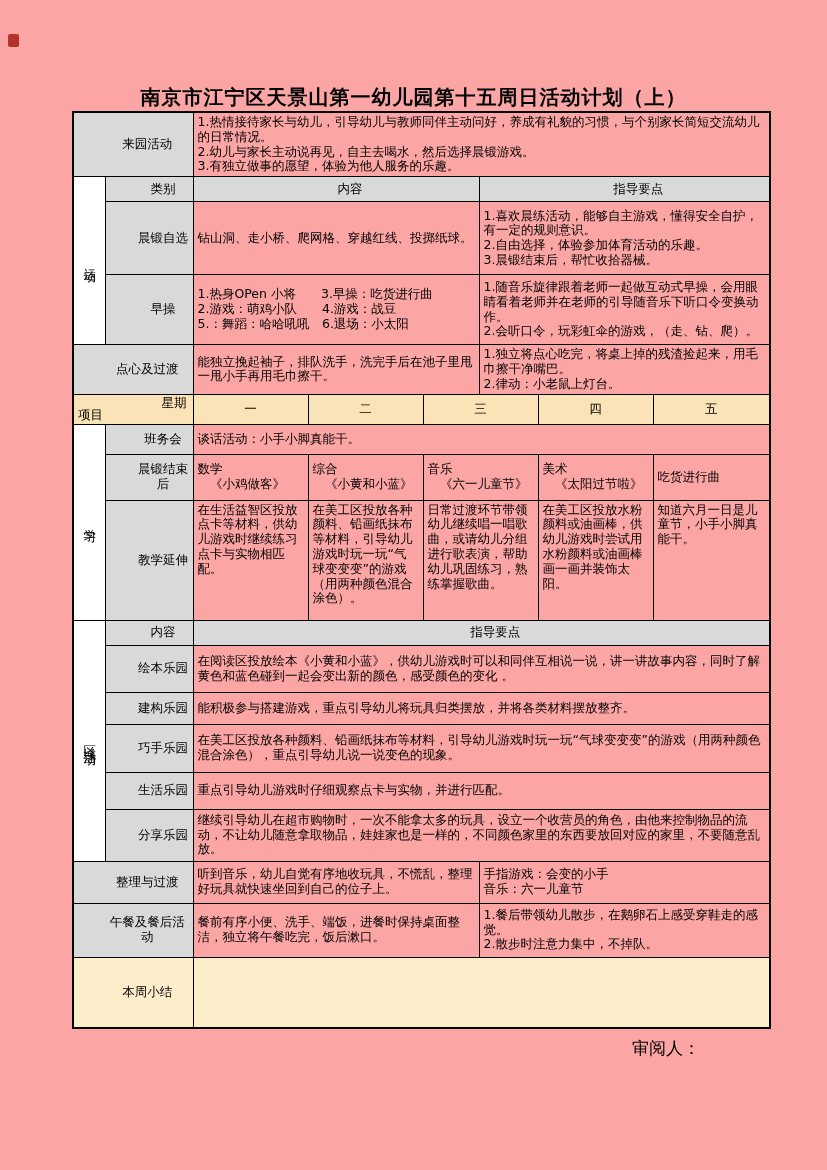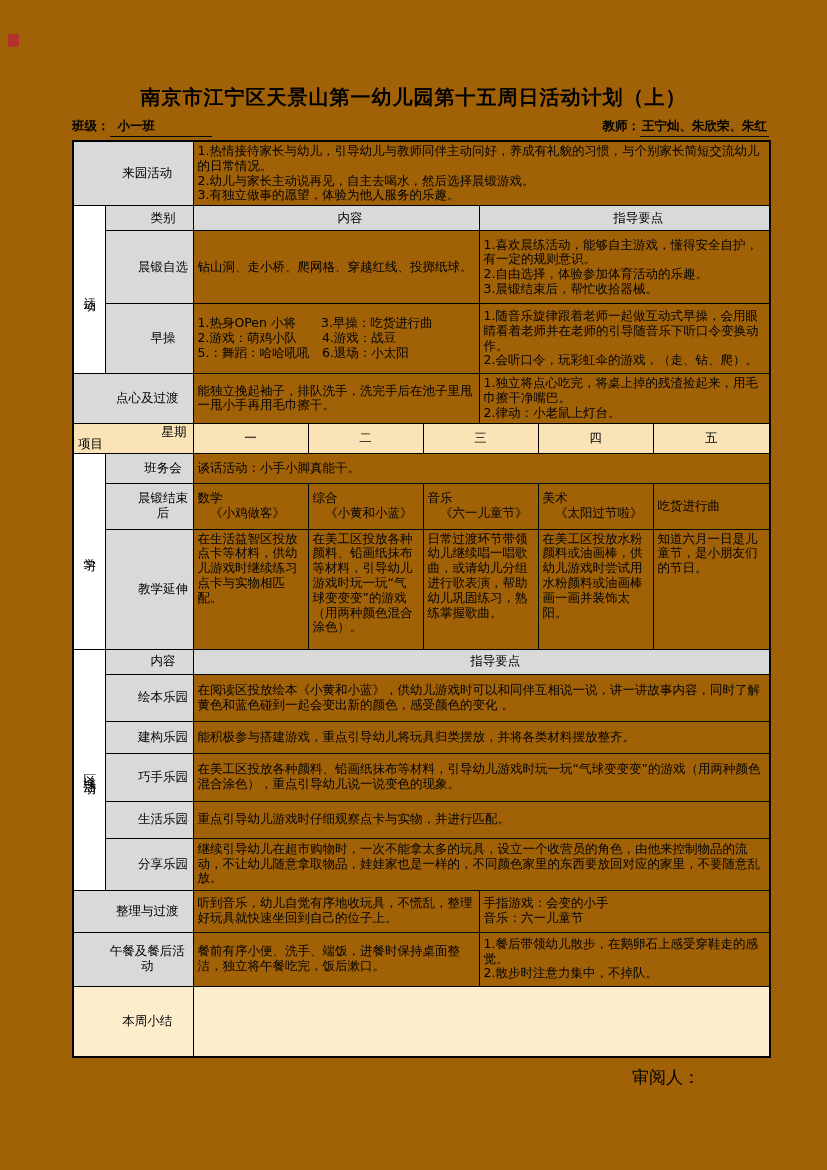--- a/index.html
+++ b/index.html
@@ -1,17 +1,17 @@
 <!DOCTYPE html>
 <html style="--label-bg: #d9d9d9; --week-bg: #fae3b7; --summary-bg: #fcedcb;"><head>
 <meta charset="utf-8">
 <style>
   html,body{margin:0;padding:0;background:#fff;}
   .page{
-    position:relative;width:827px;height:1170px;background:#a16207;overflow:hidden;
+    position:relative;width:827px;height:1170px;background:#fca5a5;overflow:hidden;
     font-family:"DejaVu Sans","Liberation Sans",sans-serif;color:#000;
   }
   .corner-mark{position:absolute;left:8px;top:34px;width:11px;height:13px;
     background:#b3322b;border-radius:2px;}
   .title{margin:84px 30px 0 30px;text-align:center;font-size:20px;font-weight:bold;letter-spacing:1px;}
   .subtitle{margin-top:5px;text-align:center;font-size:12.5px;font-weight:bold;}
   .subtitle .u{text-decoration:underline;}
   .meta{display:flex;justify-content:space-between;align-items:flex-end;
     margin:7px 58px 3px 72px;font-size:12.5px;font-weight:bold;}
   .meta .u{display:inline-block;border-bottom:1px solid #000;min-width:86px;padding:0 8px 1px 8px;}
@@ -32,24 +32,20 @@
   .footer{margin:8px 127px 0 0;text-align:right;font-size:17px;}
 </style>
 </head>
 <body>
 
 <div class="page">
   <div class="corner-mark"></div>
 
   <div class="title">南京市江宁区天景山第一幼儿园第十五周日活动计划（上）</div>
 
-  <div class="meta">
-    <div><span>班级：</span><span class="u">小一班</span></div>
-    <div><span>教师：</span><span class="u2">王宁灿、朱欣荣、朱红</span></div>
-  </div>
 
   <table>
     <colgroup>
       <col style="width:32px">
         <col style="width:88px">
         <col style="width:115px">
         <col style="width:115px">
       <col style="width:56px">
         <col style="width:59px">
         <col style="width:115px">
@@ -125,21 +121,21 @@
       <td class="c">美术
 　《太阳过节啦》</td>
       <td class="c">吃货进行曲</td>
     </tr>
     <tr style="height:120px">
       <td class="lab">教学延伸</td>
       <td class="c top">在生活益智区投放点卡等材料，供幼儿游戏时继续练习点卡与实物相匹配。</td>
       <td class="c top">在美工区投放各种颜料、铅画纸抹布等材料，引导幼儿游戏时玩一玩“气球变变变”的游戏（用两种颜色混合涂色）。</td>
       <td class="c top" colspan="2">日常过渡环节带领幼儿继续唱一唱歌曲，或请幼儿分组进行歌表演，帮助幼儿巩固练习，熟练掌握歌曲。</td>
       <td class="c top">在美工区投放水粉颜料或油画棒，供幼儿游戏时尝试用水粉颜料或油画棒画一画并装饰太阳。</td>
-      <td class="c top">知道六月一日是儿童节，是小朋友们的节日。</td>
+      <td class="c top">知道六月一日是儿童节，小手小脚真能干。</td>
     </tr>
 
     <tr style="height:25px">
       <td class="vcell" rowspan="6">
             <div class="vtext">区域活动</div>
           </td>
       <td class="lab">内容</td>
       <td class="lab" colspan="6">指导要点</td>
     </tr>
     <tr style="height:47px">

